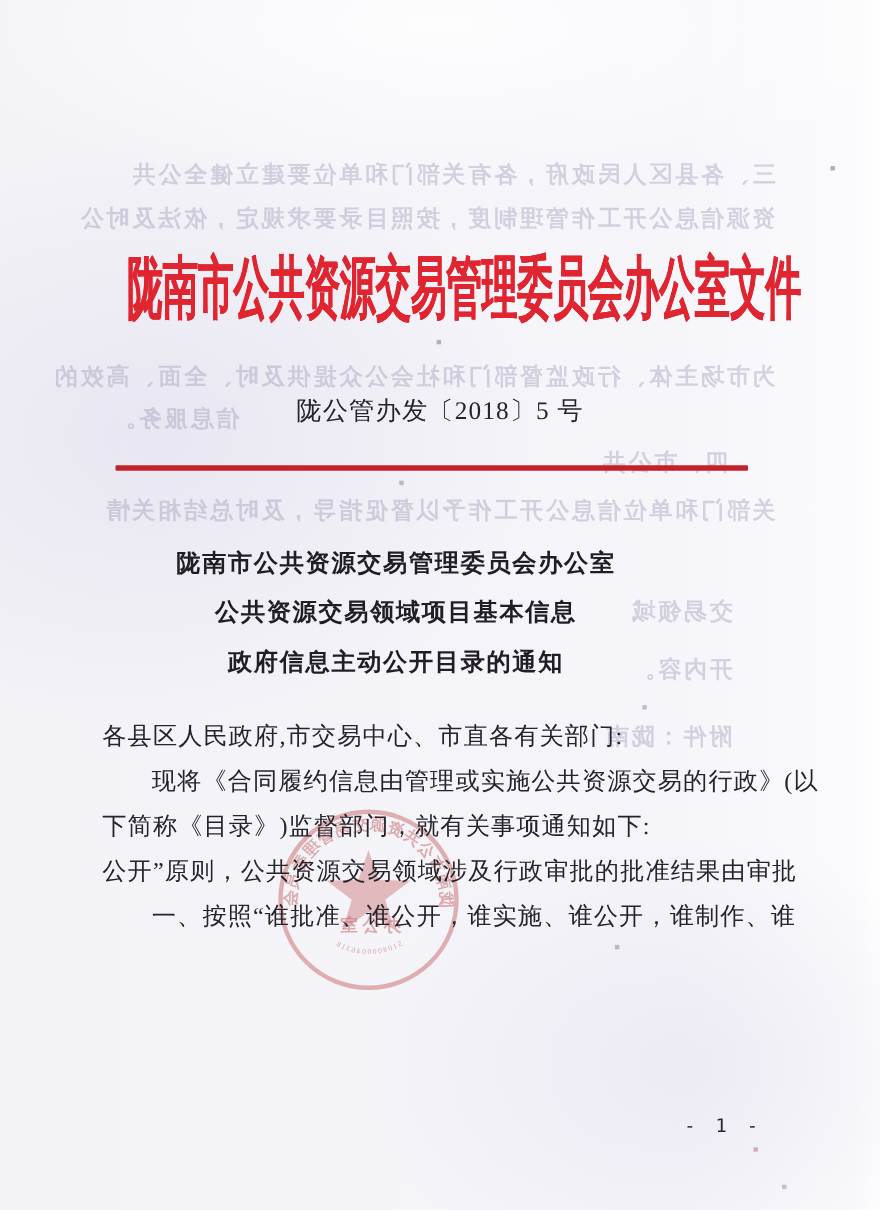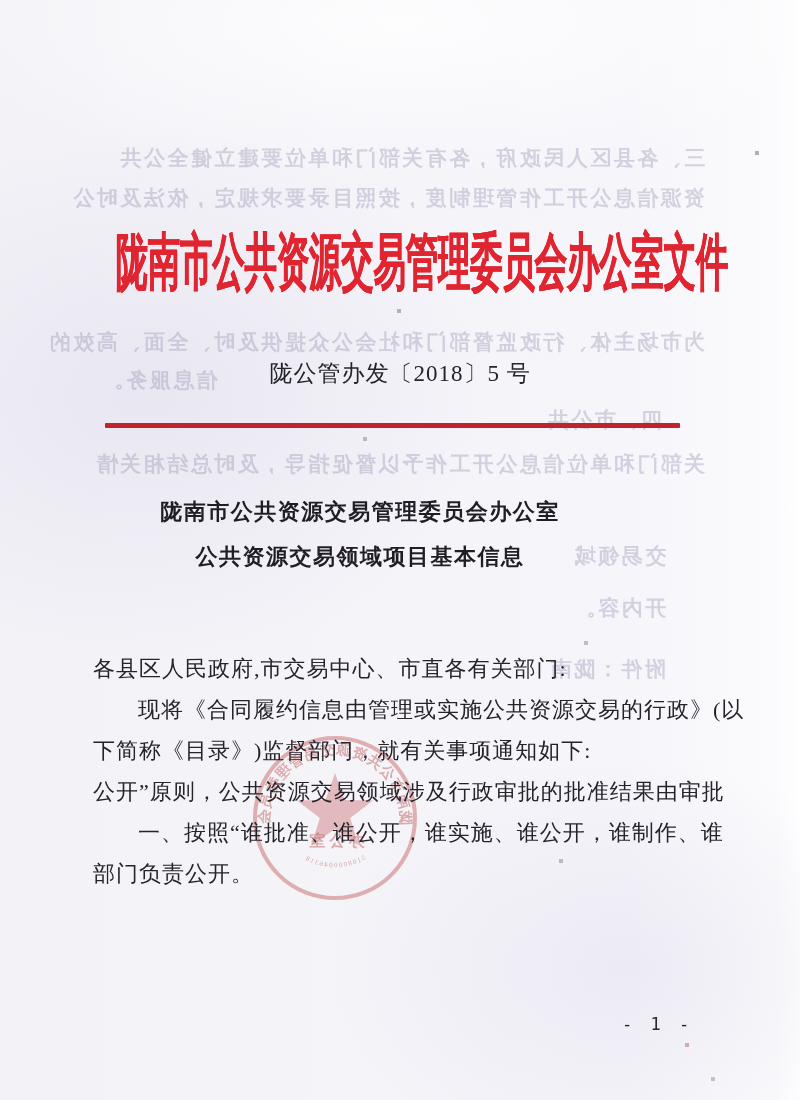--- a/index.html
+++ b/index.html
@@ -131,27 +131,27 @@
     <span>陇南市公共资源交易管理委员会办公室文件</span>
   </div>
 
   <div class="docnum">陇公管办发〔2018〕5 号</div>
 
   <div class="rule"></div>
 
   <div class="title">
     <div>陇南市公共资源交易管理委员会办公室</div>
     <div>公共资源交易领域项目基本信息</div>
+    <div>政府信息主动公开目录的通知</div>
   </div>
 
   <div class="body-text">
     <div class="bline">各县区人民政府,市交易中心、市直各有关部门:</div>
     <div class="bline indent">现将《合同履约信息由管理或实施公共资源交易的行政》(以</div>
     <div class="bline">下简称《目录》)监督部门，就有关事项通知如下:</div>
     <div class="bline">公开”原则，公共资源交易领域涉及行政审批的批准结果由审批</div>
     <div class="bline indent">一、按照“谁批准、谁公开，谁实施、谁公开，谁制作、谁</div>
-    <div class="bline">部门负责公开。</div>
   </div>
 
   <div class="pagenum">- 1 -</div>
 
   <div class="speckles"></div>
 </div>
 
 </body></html>

